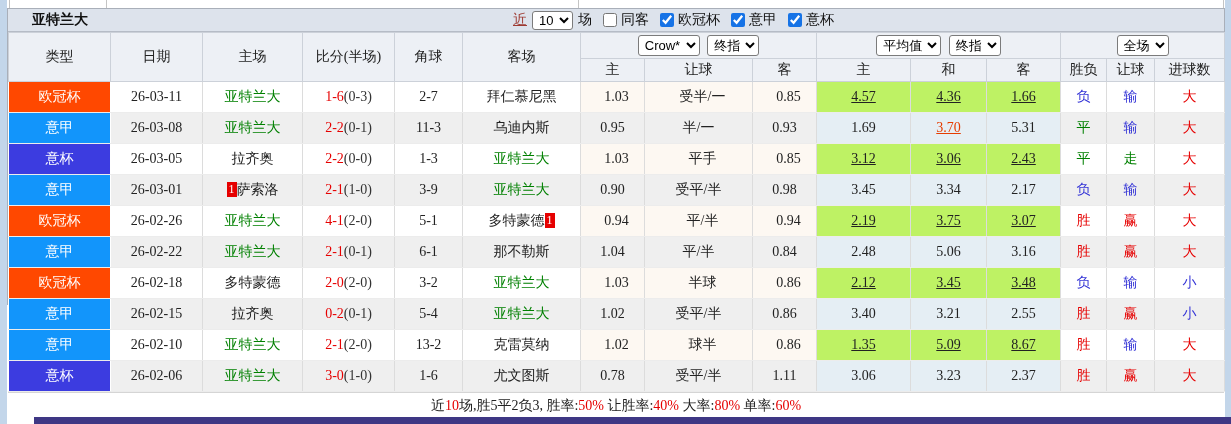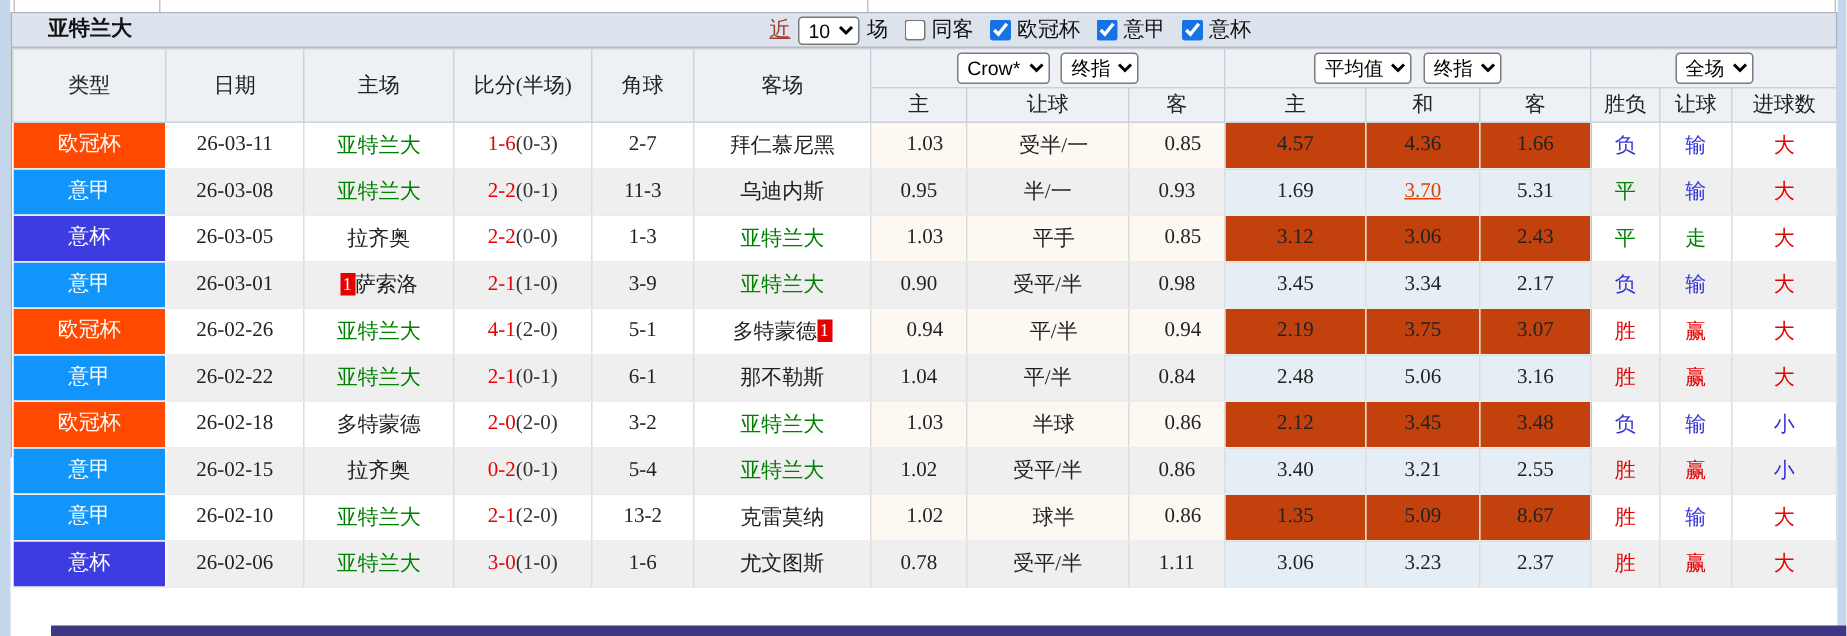--- a/index.html
+++ b/index.html
@@ -45,21 +45,21 @@
   }
   .hdr-group{height:26px;}
   .hdr-sub th{height:22px;}
   td{
     text-align:center;font-size:14px;color:#222;height:30px;padding:0;
     border-left:1px solid #dcdcdc;border-right:1px solid #dcdcdc;
     border-top:1px solid #ececec;border-bottom:1px solid #ececec;
   }
   tr.even td{background:#efefef;}
   tr.odd td.crow{background:#fdf8f2;padding-left:8px;}
-  tr.odd td.avg{background:#c2410c;}
+  tr.odd td.avg{background:#bef264;text-decoration:underline;}
   tr.even td.avg{background:#e5eef4;}
   td.type-cell{border-left-color:#fff;border-right-color:#fff;background:#fff !important;}
   .badge{height:30px;line-height:30px;color:#fff;font-size:14px;}
   .focus{color:#008000;}
   .score-ft{color:#e60000;}
   .score-ht{color:#333;}
   .rank-badge{
     display:inline-block;background:#e60000;color:#fff;font-size:12px;
     line-height:15px;padding:0 2px;vertical-align:1px;
   }
@@ -358,15 +358,16 @@
           <td class="avg">3.06</td>
           <td class="avg">3.23</td>
           <td class="avg">2.37</td>
           <td class="t-red">胜</td>
           <td class="t-red">赢</td>
           <td class="t-red">大</td>
         </tr>
       </tbody>
   </table>
 
+  <div class="summary-bar"><span>近</span><span class="seg-red">10</span><span>场,胜5平2负3, 胜率:</span><span class="seg-red">50%</span><span> 让胜率:</span><span class="seg-red">40%</span><span> 大率:</span><span class="seg-red">80%</span><span> 单率:</span><span class="seg-red">60%</span></div>
 </div>
 
 <div class="section-divider-bar"></div>
 
 </body></html>

